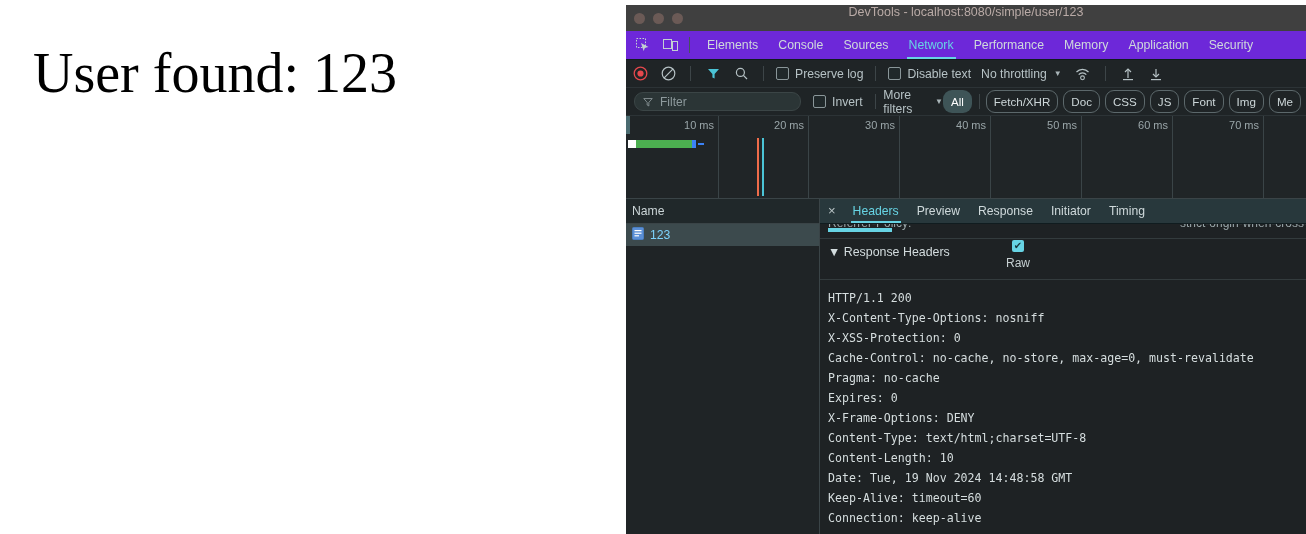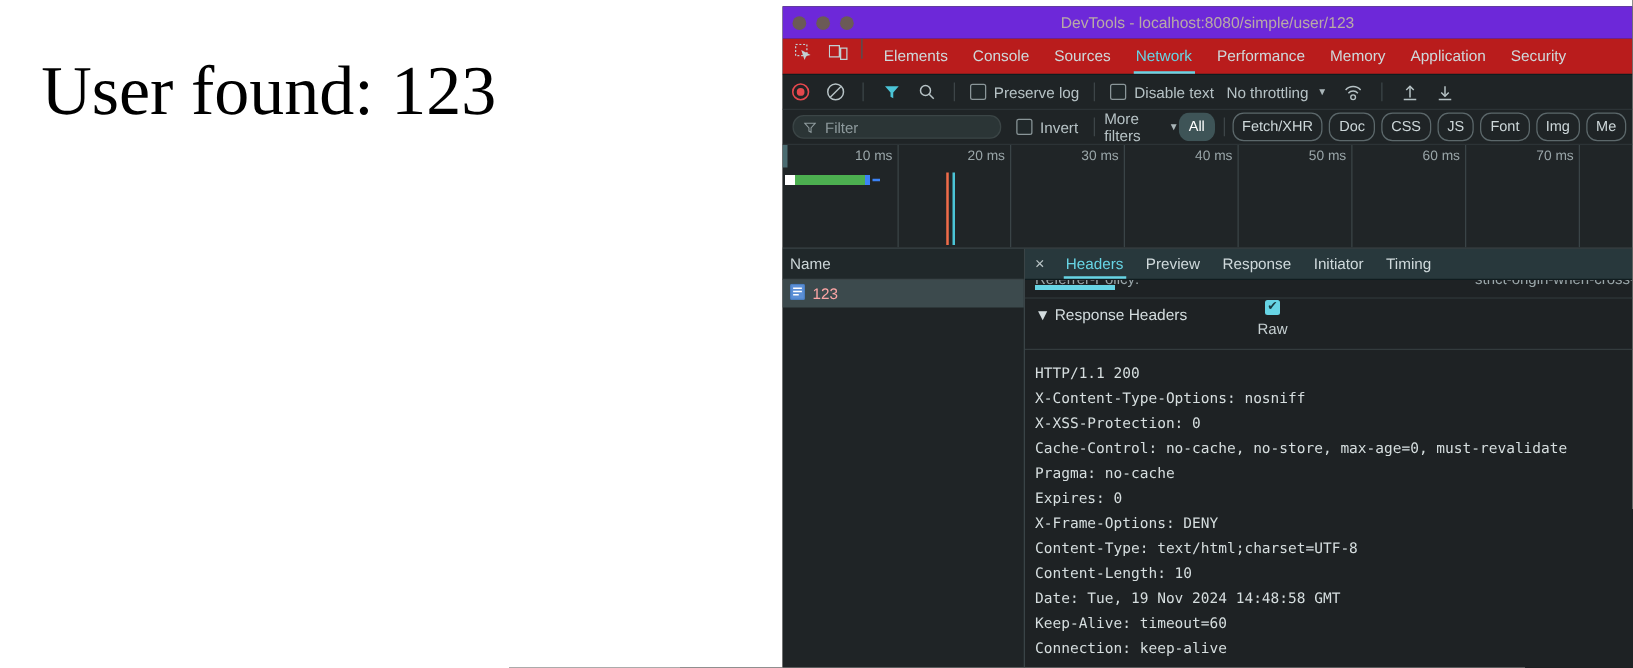--- a/index.html
+++ b/index.html
@@ -24,35 +24,35 @@
   }
   
   #devtools-window{
     position:absolute;left:626px;top:5px;
     width:680px;height:529px;
     background:#1e1e1e;
     overflow:hidden;
   }
   
   #titlebar{
-    height:26px;background:#6d28d9;
+    height:26px;background:#404040;
     position:relative;
-    display:flex;align-items:center;
+    display:flex;
   }
   .traffic-lights{position:absolute;left:8px;top:0;height:26px;display:flex;align-items:center;gap:8px;}
   .dot{width:11px;height:11px;border-radius:50%;background:#6b5a56;}
   #window-title{
     width:100%;text-align:center;
     font-size:12.5px;color:#b9aaa6;
     white-space:nowrap;overflow:hidden;
   }
   
   #tabbar{
-    height:28px;background:#b91c1c;
-    display:flex;
+    height:28px;background:#6d28d9;
+    display:flex;align-items:center;
     border-bottom:1px solid #101c1f;
     position:relative;
   }
   .tool-icon{
     width:22px;height:22px;margin-left:6px;
     display:flex;align-items:center;justify-content:center;
     color:#c2cfd2;
   }
   .vsep{width:1px;height:16px;background:#44565a;margin:0 7px;}
   .tab{
@@ -129,21 +129,21 @@
     width:193px;background:#1f2426;border-right:1px solid #3a4447;
     display:flex;flex-direction:column;
   }
   #name-head{
     height:24px;border-bottom:1px solid #3a4447;
     display:flex;align-items:center;padding-left:6px;
     font-size:12.2px;color:#cbd5d7;background:#20282a;
   }
   .req-row{
     height:22px;display:flex;align-items:center;gap:6px;padding-left:6px;
-    background:#3c4a4d;color:#fca5a5;font-size:12.2px;
+    background:#3c4a4d;color:#7dd3fc;font-size:12.2px;
   }
   #detail{flex:1;background:#1e2224;display:flex;flex-direction:column;overflow:hidden;}
   #detail-tabs{
     height:24px;background:#28383c;display:flex;align-items:center;
     border-bottom:1px solid #101c1f;
   }
   .dtab{font-size:12.2px;color:#cfd9db;padding:0 9px;height:24px;line-height:24px;position:relative;white-space:nowrap;}
   .dtab.active{color:#67d4e4;}
   .dtab.active:after{content:"";position:absolute;left:7px;right:7px;bottom:0;height:2px;background:#67d4e4;}
   #close-x{color:#b9c4c6;font-size:13px;padding:0 8px;line-height:24px;}

